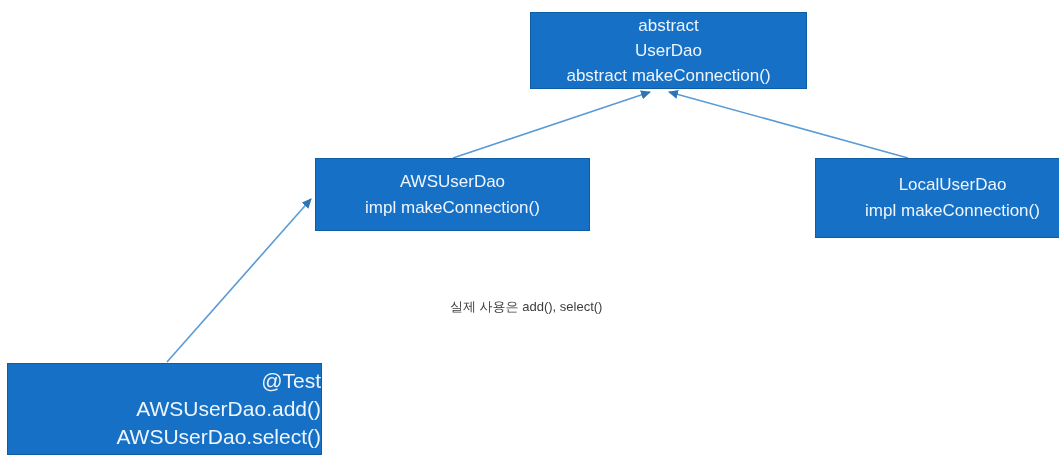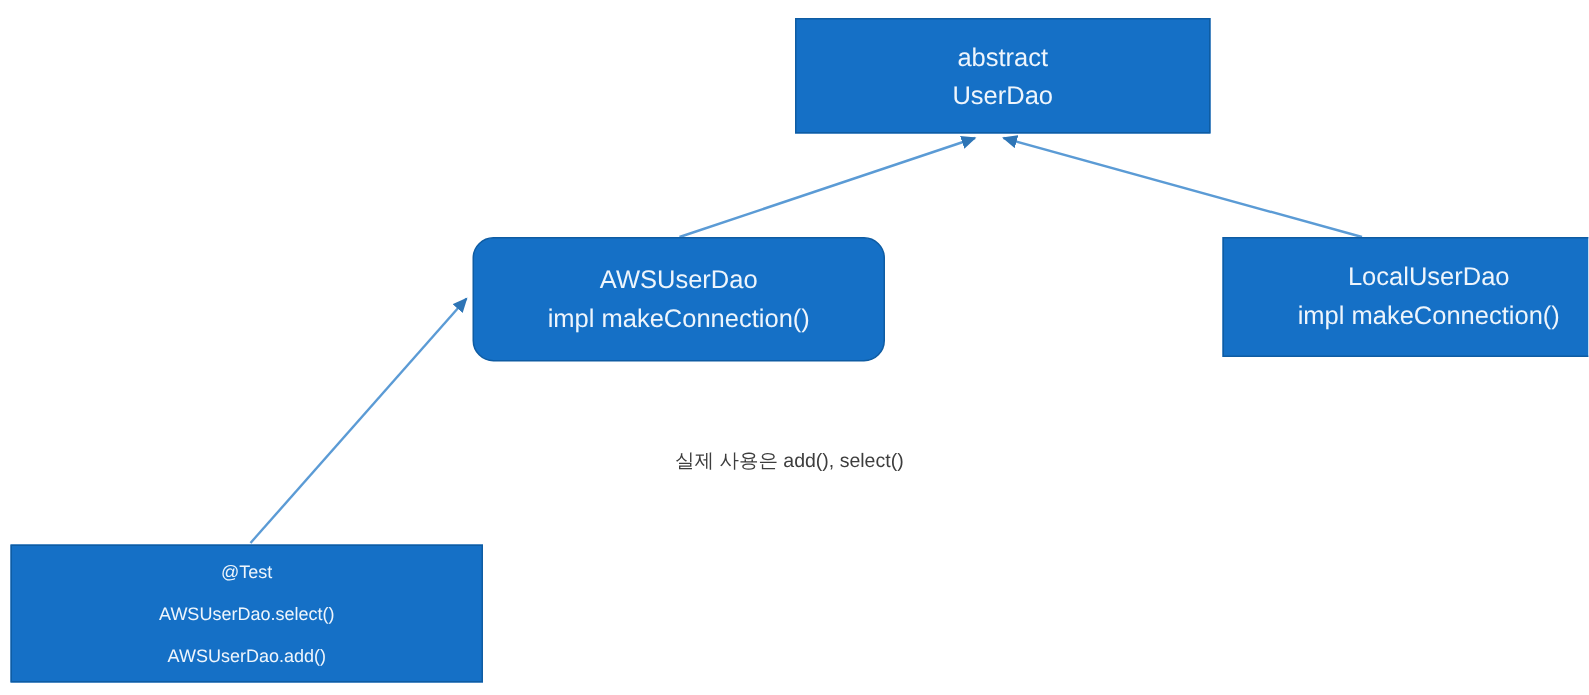--- a/index.html
+++ b/index.html
@@ -41,23 +41,23 @@
     align-items: center;
     justify-content: center;
     text-align: center;
     font-size: 17px;
     line-height: 25px;
   }
   .node-box .box-line {
     white-space: nowrap;
   }
   .box-userdao   { left: 530px; top: 12px;  width: 277px; height: 77px; }
-  .box-aws       { left: 315px; top: 158px; width: 275px; height: 83px; line-height: 26px; border-radius: 14px; }
+  .box-aws       { left: 315px; top: 158px; width: 275px; height: 73px; line-height: 26px; }
   .box-local     { left: 815px; top: 158px; width: 275px; height: 80px; line-height: 26px; }
-  .box-test      { left: 7px;   top: 363px; width: 315px; height: 92px; font-size: 12px; line-height: 28px; }
+  .box-test      { left: 7px;   top: 363px; width: 315px; height: 92px; font-size: 21px; line-height: 28px; align-items: flex-end; }
   .note {
     position: absolute;
     left: 450px;
     top: 293px;
     color: var(--note-text, #3d3d3d);
     font-size: 13px;
     line-height: 27px;
     white-space: nowrap;
   }
 </style>
@@ -73,35 +73,36 @@
       </marker>
     </defs>
     <line class="arrow-line" x1="453" y1="158" x2="650" y2="92" marker-end="url(#arrowhead)"></line>
     <line class="arrow-line" x1="908" y1="158" x2="669" y2="92" marker-end="url(#arrowhead)"></line>
     <line class="arrow-line" x1="167" y1="362" x2="311" y2="199" marker-end="url(#arrowhead)"></line>
   </svg>
 
   <div class="node-box box-userdao">
     <div class="box-line">abstract</div>
     <div class="box-line">UserDao</div>
+    <div class="box-line">abstract makeConnection()</div>
   </div>
 
   <div class="node-box box-aws">
     <div class="box-line">AWSUserDao</div>
     <div class="box-line">impl makeConnection()</div>
   </div>
 
   <div class="node-box box-local">
     <div class="box-line">LocalUserDao</div>
     <div class="box-line">impl makeConnection()</div>
   </div>
 
   <div class="node-box box-test">
     <div class="box-line">@Test</div>
+    <div class="box-line">AWSUserDao.add()</div>
     <div class="box-line">AWSUserDao.select()</div>
-    <div class="box-line">AWSUserDao.add()</div>
   </div>
 
   <div class="note">
     <div>실제 사용은 add(), select()</div>
   </div>
 
 </div>
 
 </body></html>

